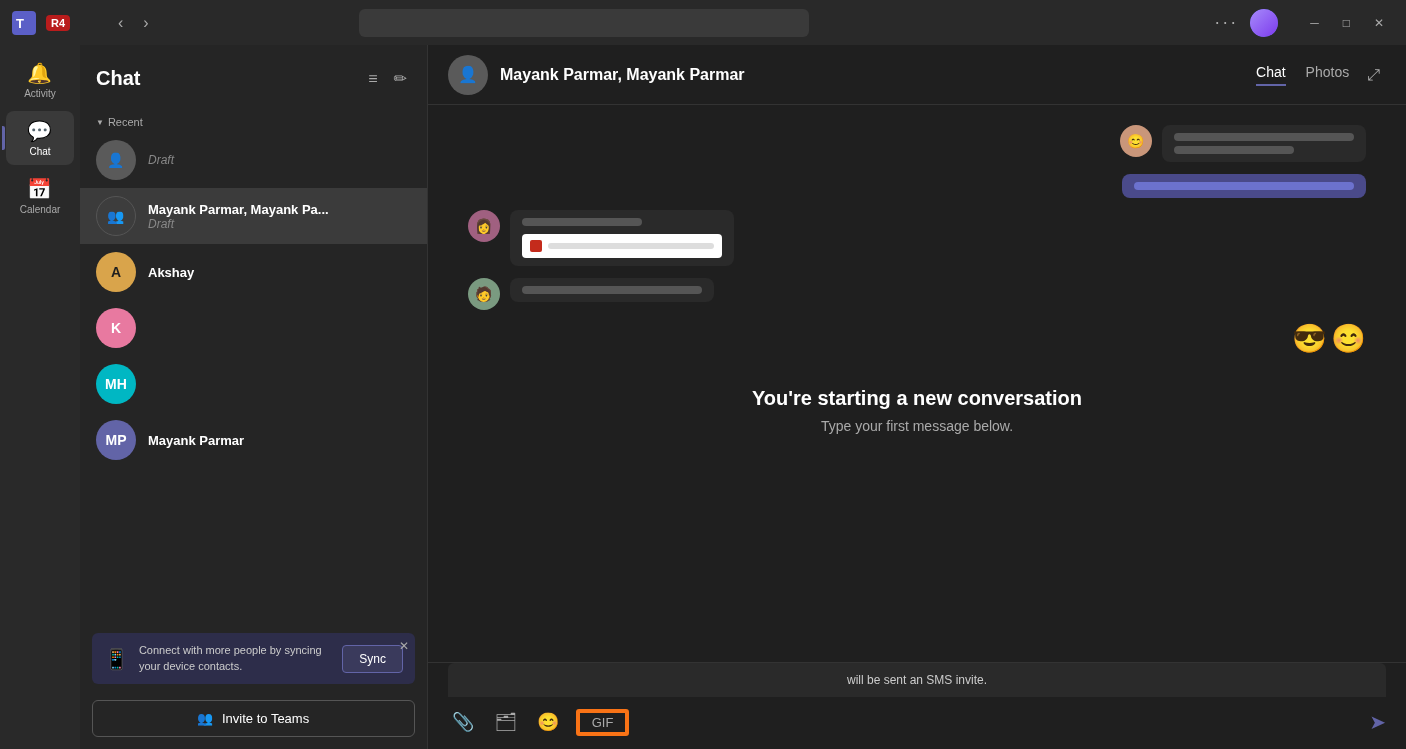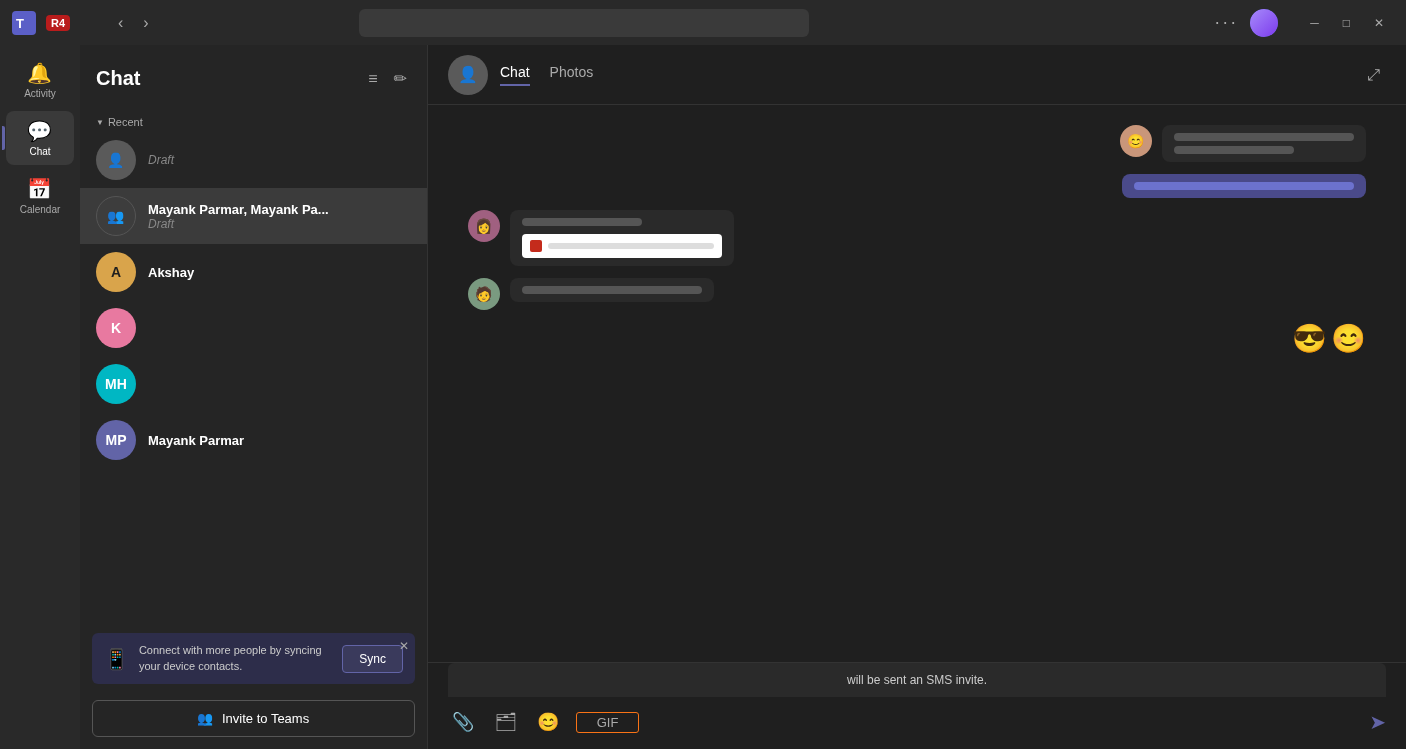--- a/index.html
+++ b/index.html
@@ -646,20 +646,21 @@
     <button class="invite-btn">
       <span>👥</span>
       <span>Invite to Teams</span>
     </button>
   </div>
 
   <div class="chat-main">
 
     <div class="chat-header">
       <div class="chat-header-avatar">👤</div>
+      <span class="chat-header-name">Mayank Parmar, Mayank Parmar</span>
       <div class="chat-tabs">
         <span class="chat-tab active">Chat</span>
         <span class="chat-tab">Photos</span>
       </div>
       <div class="chat-header-right">
         <button class="header-action-btn">⤢</button>
       </div>
     </div>
 
     <div class="messages-area">
@@ -704,28 +705,32 @@
         </div>
       </div>
 
       <div class="msg-row right">
         <div class="emoji-row">
           <span>😎</span>
           <span>😊</span>
         </div>
       </div>
 
+      <div class="convo-start">
+        <div class="convo-start-title">You're starting a new conversation</div>
+        <div class="convo-start-sub">Type your first message below.</div>
+      </div>
 
     </div>
 
     <div class="message-input-area">
       <div class="sms-notice">will be sent an SMS invite.</div>
       <div class="input-toolbar">
         <button class="toolbar-icon" title="Attach">📎</button>
         <button class="toolbar-icon" title="Files">🗂</button>
         <button class="toolbar-icon" title="Emoji">😊</button>
-        <button class="toolbar-icon" title="GIF" style="font-size:13px; border:1px solid #f97316; padding:2px 20px; border-radius:3px;">GIF</button>
+        <button class="toolbar-icon" title="GIF" style="font-size:13px; border:4px solid #f97316; padding:2px 12px; border-radius:3px;">GIF</button>
         <button class="send-btn">➤</button>
       </div>
     </div>
 
   </div>
 </div>
 
 </body></html>

